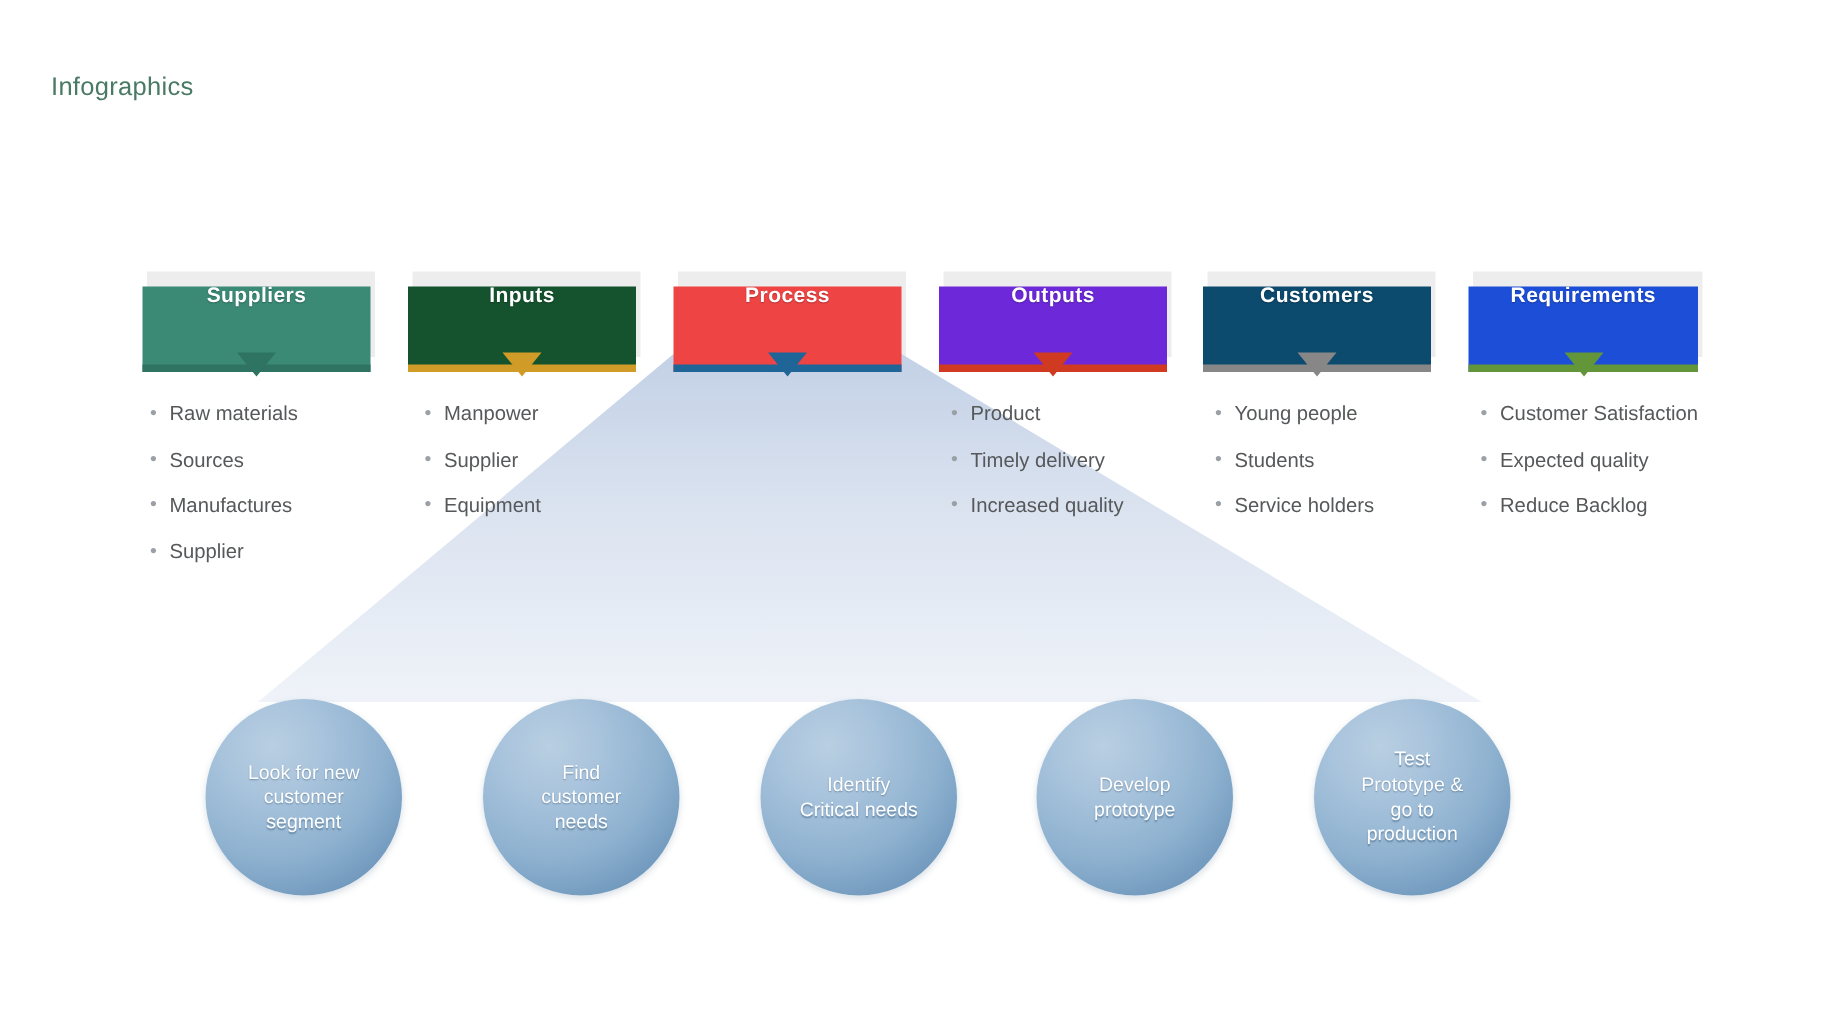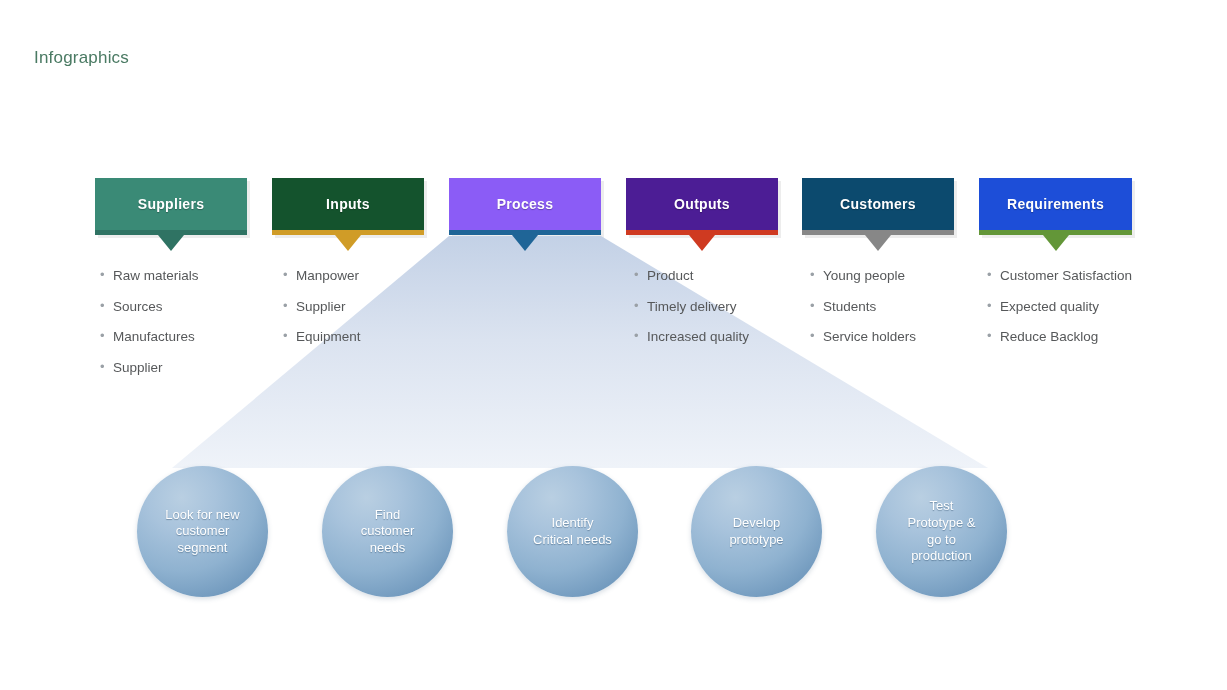--- a/index.html
+++ b/index.html
@@ -22,23 +22,23 @@
     font-size:29px;font-weight:bold;letter-spacing:.6px;
     color:#3a3a3a;
   }
 
   
   .funnel{position:absolute;left:0;top:0;width:1227px;height:690px;pointer-events:none;}
 
   
   .banner{position:absolute;top:178px;height:57px;}
   .banner .body{
-    position:absolute;left:0;top:0;width:100%;height:100%;
+    position:absolute;left:0;top:13px;width:100%;height:100%;
     box-sizing:border-box;
-    display:flex;align-items:center;justify-content:center;
+    display:flex;align-items:flex-start;justify-content:center;
   }
   .banner .lbl{
     color:#ffffff;font-size:14px;font-weight:bold;letter-spacing:.3px;
     text-shadow:0 1px 1px rgba(0,0,0,.28);
     position:relative;top:-3px;
   }
   .banner .strip{
     position:absolute;left:0;bottom:0;width:100%;height:5px;
   }
   .banner .tab{
@@ -111,29 +111,29 @@
       <div class="banner" style="left: 272px; width: 152px;">
         <div class="shadow"></div>
         <div class="body" style="background: #14532d;">
           <span class="lbl">Inputs</span>
           <div class="strip" style="background: rgb(208, 156, 39);"></div>
         </div>
         <div class="tab" style="border-top-color: rgb(208, 156, 39);"></div>
       </div>
       <div class="banner" style="left: 449px; width: 152px;">
         <div class="shadow"></div>
-        <div class="body" style="background: #8b5cf6;">
+        <div class="body" style="background: #ef4444;">
           <span class="lbl">Process</span>
           <div class="strip" style="background: rgb(31, 101, 151);"></div>
         </div>
         <div class="tab" style="border-top-color: rgb(31, 101, 151);"></div>
       </div>
       <div class="banner" style="left: 626px; width: 152px;">
         <div class="shadow"></div>
-        <div class="body" style="background: #4c1d95;">
+        <div class="body" style="background: #6d28d9;">
           <span class="lbl">Outputs</span>
           <div class="strip" style="background: rgb(207, 58, 33);"></div>
         </div>
         <div class="tab" style="border-top-color: rgb(207, 58, 33);"></div>
       </div>
       <div class="banner" style="left: 802px; width: 152px;">
         <div class="shadow"></div>
         <div class="body" style="background: #0c4a6e;">
           <span class="lbl">Customers</span>
           <div class="strip" style="background: rgb(135, 135, 135);"></div>

